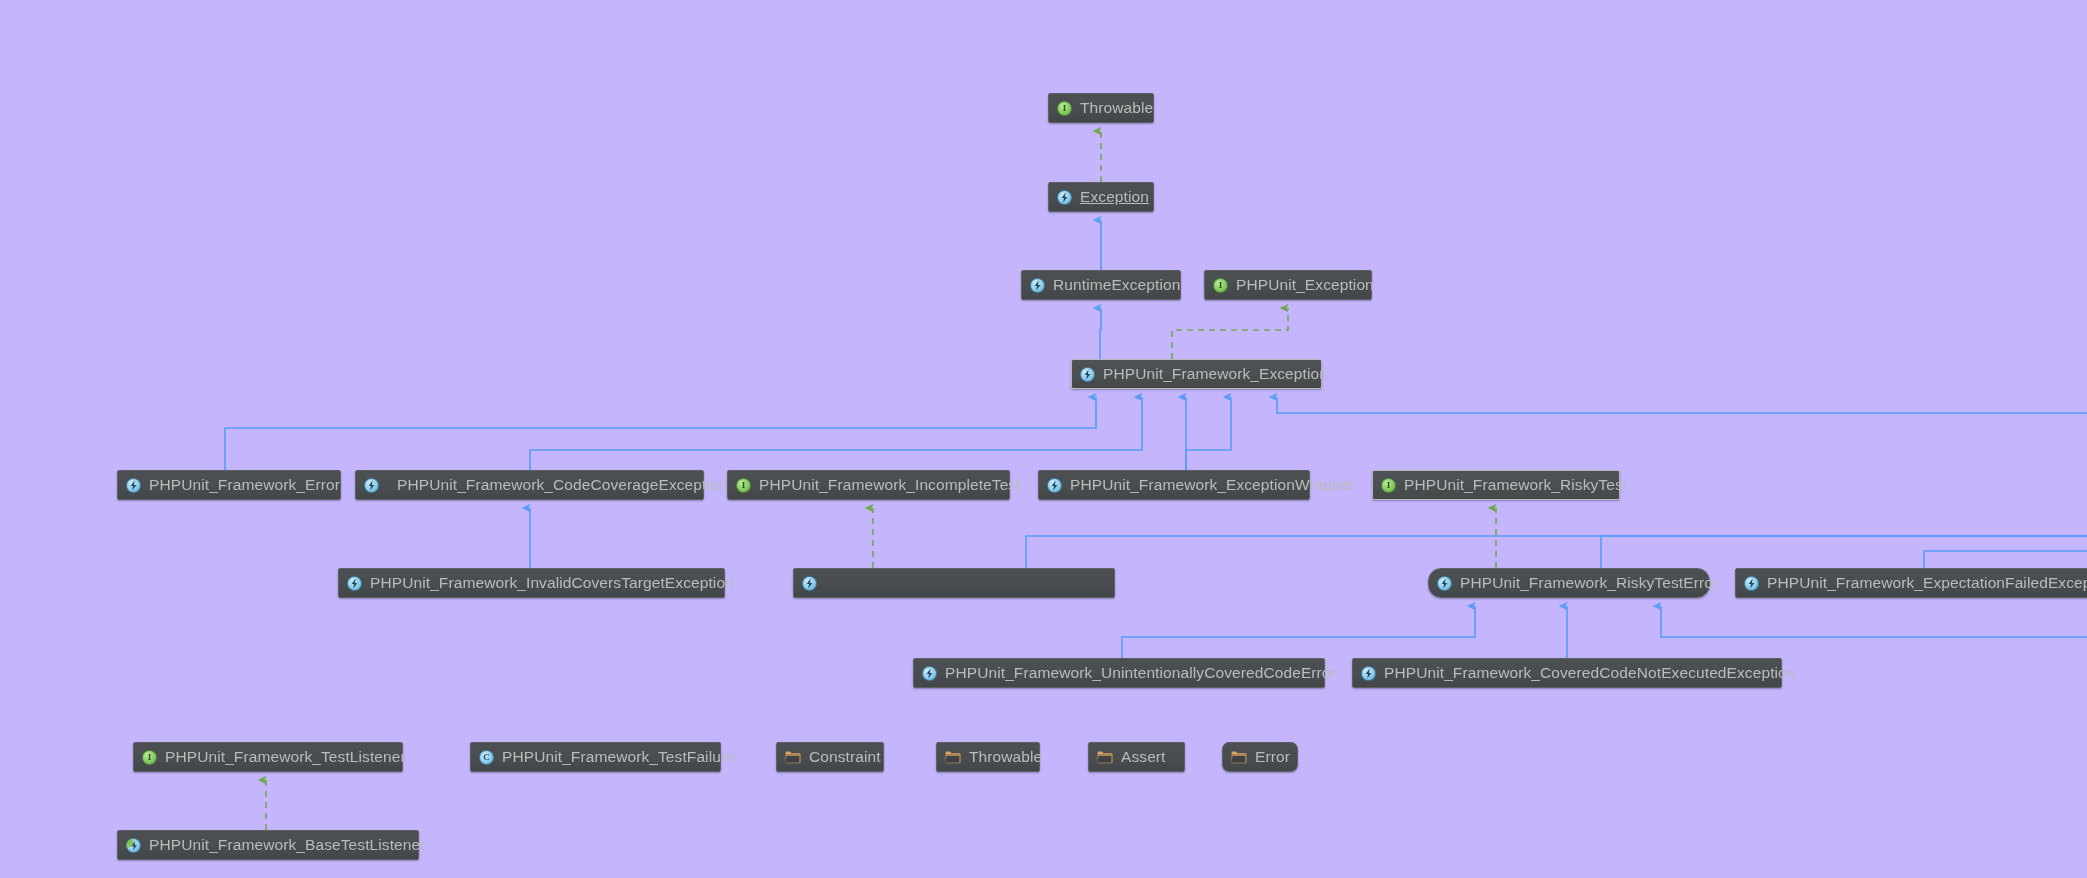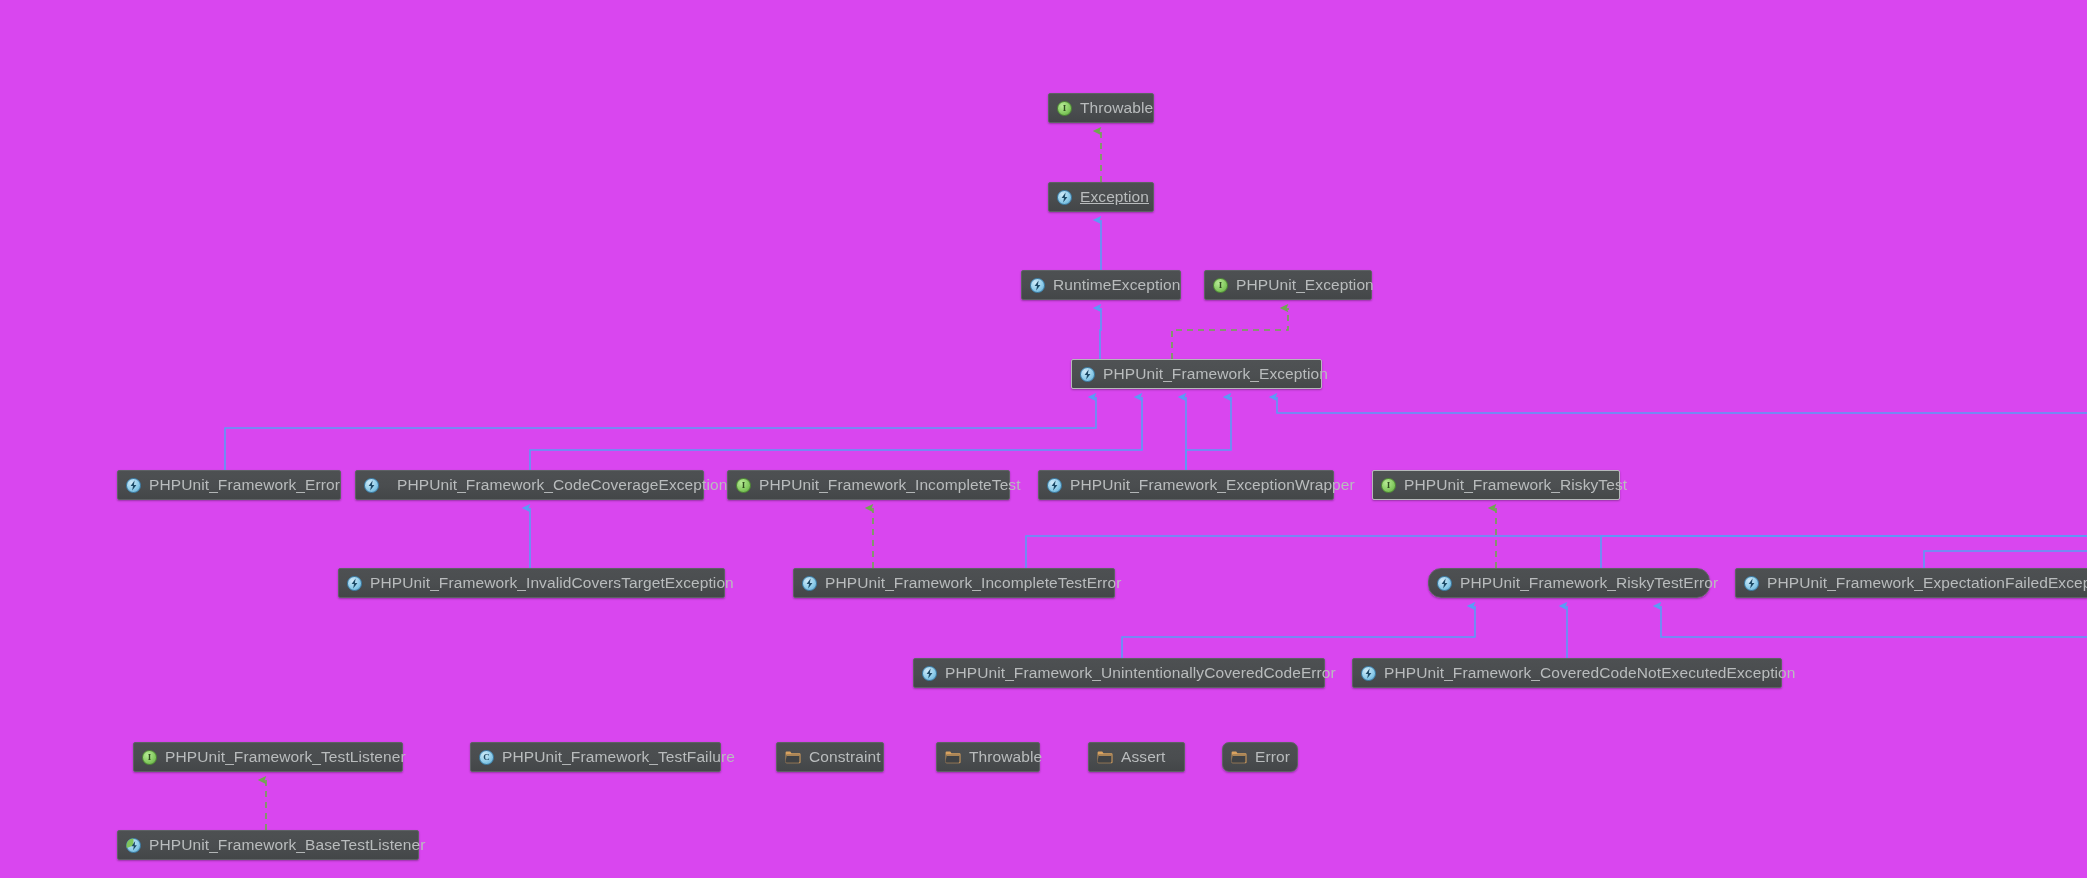--- a/index.html
+++ b/index.html
@@ -4,21 +4,21 @@
 <style>
   html, body {
     margin: 0;
     padding: 0;
     background: #3c4042;
   }
   #canvas {
     position: relative;
     width: 2087px;
     height: 878px;
-    background: #d946ef;
+    background: #c4b5fd;
     overflow: hidden;
     font-family: "Liberation Sans", "DejaVu Sans", sans-serif;
   }
   #edges {
     position: absolute;
     left: 0;
     top: 0;
     width: 2087px;
     height: 878px;
     pointer-events: none;
@@ -225,21 +225,21 @@
           <svg class="bolt" viewBox="0 0 15 15">
             <path d="M8.6 2.4 L4.6 8.0 L7.0 8.0 L6.2 12.6 L10.4 7.0 L7.9 7.0 Z" fill="#1d4a66"></path>
           </svg>
         </span>
         <span class="label">PHPUnit_Framework_CodeCoverageException</span>
       </div>
       <div class="node" style="left: 727px; top: 470px; width: 283px;">
         <span class="ico iface"></span>
         <span class="label">PHPUnit_Framework_IncompleteTest</span>
       </div>
-      <div class="node" style="left: 1038px; top: 470px; width: 296px;">
+      <div class="node" style="left: 1038px; top: 470px; width: 272px;">
         <span class="ico abs">
           <svg class="bolt" viewBox="0 0 15 15">
             <path d="M8.6 2.4 L4.6 8.0 L7.0 8.0 L6.2 12.6 L10.4 7.0 L7.9 7.0 Z" fill="#1d4a66"></path>
           </svg>
         </span>
         <span class="label">PHPUnit_Framework_ExceptionWrapper</span>
       </div>
       <div class="node selected" style="left: 1372px; top: 470px; width: 248px;">
         <span class="ico iface"></span>
         <span class="label">PHPUnit_Framework_RiskyTest</span>
@@ -251,21 +251,20 @@
           </svg>
         </span>
         <span class="label">PHPUnit_Framework_InvalidCoversTargetException</span>
       </div>
       <div class="node" style="left: 793px; top: 568px; width: 322px;">
         <span class="ico abs">
           <svg class="bolt" viewBox="0 0 15 15">
             <path d="M8.6 2.4 L4.6 8.0 L7.0 8.0 L6.2 12.6 L10.4 7.0 L7.9 7.0 Z" fill="#1d4a66"></path>
           </svg>
         </span>
-        <span class="label">PHPUnit_Framework_IncompleteTestError</span>
       </div>
       <div class="node" style="left: 1428px; top: 568px; width: 282px; border-radius: 13px;">
         <span class="ico abs">
           <svg class="bolt" viewBox="0 0 15 15">
             <path d="M8.6 2.4 L4.6 8.0 L7.0 8.0 L6.2 12.6 L10.4 7.0 L7.9 7.0 Z" fill="#1d4a66"></path>
           </svg>
         </span>
         <span class="label">PHPUnit_Framework_RiskyTestError</span>
       </div>
       <div class="node" style="left: 1735px; top: 568px; width: 370px;">

